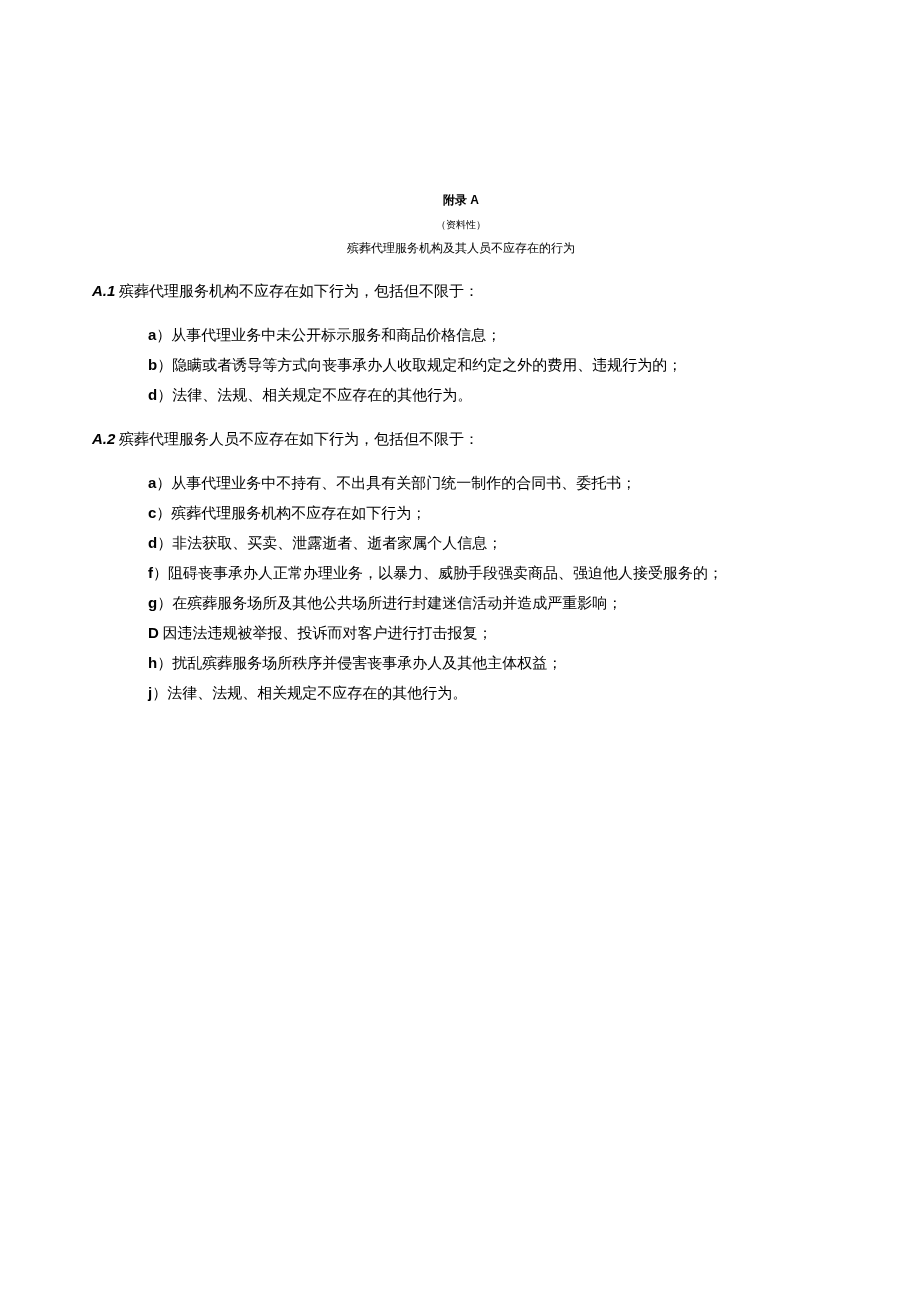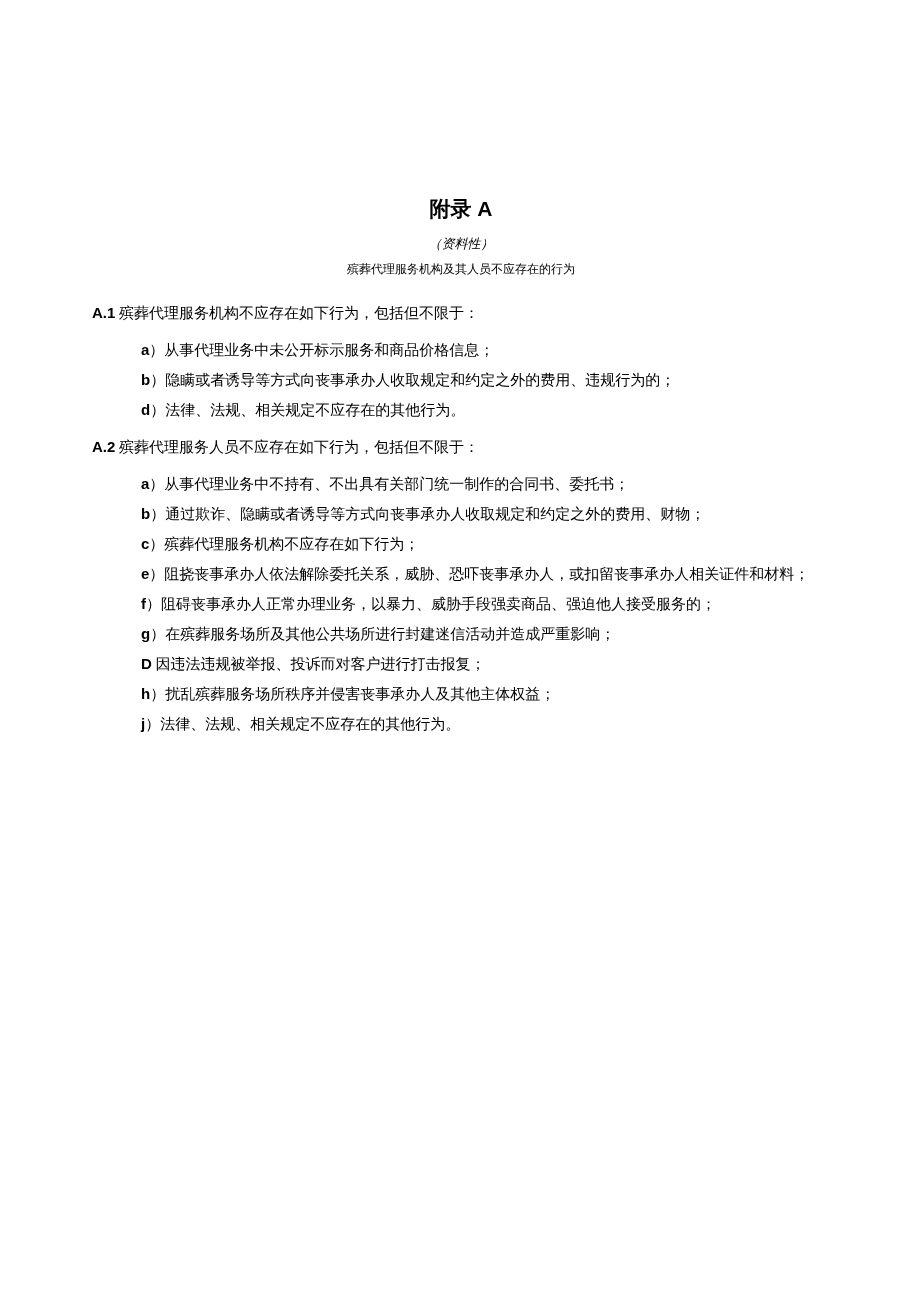--- a/index.html
+++ b/index.html
@@ -15,44 +15,44 @@
     .page {
       padding: 190px 84px 60px 86px;
     }
     .header-block {
       text-align: center;
       margin-bottom: 18px;
     }
     .appendix-title {
       font-family: Arial, "SimHei", sans-serif;
       font-weight: bold;
-      font-size: 21px;
+      font-size: 12px;
       margin-bottom: 4px;
     }
     .appendix-subtitle {
-      font-size: 13px;
+      font-size: 10px;
       margin-bottom: 4px;
-      font-style: italic;
     }
     .appendix-heading {
       font-size: 12px;
     }
     .section {
       margin-bottom: 2px;
     }
     .section-title {
       margin: 0 0 2px 6px;
     }
     .section-number {
       font-family: Arial, sans-serif;
       font-weight: bold;
+      font-style: italic;
     }
     .list {
       padding-left: 46px;
-      margin: 9px;
+      margin: 16px;
     }
     .list-item {
       margin-bottom: 2px;
     }
     .item-letter {
       font-family: Arial, sans-serif;
       font-weight: bold;
     }
   </style>
 </head>
@@ -75,23 +75,22 @@
       <div class="list-item"><span class="item-letter">d</span><span>）法律、法规、相关规定不应存在的其他行为。</span></div>
     </div>
   </div>
 
   <div class="section">
     <div class="section-title">
       <span class="section-number">A.2</span><span> 殡葬代理服务人员不应存在如下行为，包括但不限于：</span>
     </div>
     <div class="list">
       <div class="list-item"><span class="item-letter">a</span><span>）从事代理业务中不持有、不出具有关部门统一制作的合同书、委托书；</span></div>
-      <div class="list-item"><span class="item-letter">b</span><span>）通过欺诈、隐瞒或者诱导等方式向丧事承办人收取规定和约定之外的费用、财物；</span></div>
       <div class="list-item"><span class="item-letter">c</span><span>）殡葬代理服务机构不应存在如下行为；</span></div>
-      <div class="list-item"><span class="item-letter">e</span><span>）阻挠丧事承办人依法解除委托关系，威胁、恐吓丧事承办人，或扣留丧事承办人相关证件和材料；</span></div>
+      <div class="list-item"><span class="item-letter">d</span><span>）非法获取、买卖、泄露逝者、逝者家属个人信息；</span></div>
       <div class="list-item"><span class="item-letter">f</span><span>）阻碍丧事承办人正常办理业务，以暴力、威胁手段强卖商品、强迫他人接受服务的；</span></div>
       <div class="list-item"><span class="item-letter">g</span><span>）在殡葬服务场所及其他公共场所进行封建迷信活动并造成严重影响；</span></div>
       <div class="list-item"><span class="item-letter">D</span><span> 因违法违规被举报、投诉而对客户进行打击报复；</span></div>
       <div class="list-item"><span class="item-letter">h</span><span>）扰乱殡葬服务场所秩序并侵害丧事承办人及其他主体权益；</span></div>
       <div class="list-item"><span class="item-letter">j</span><span>）法律、法规、相关规定不应存在的其他行为。</span></div>
     </div>
   </div>
 </div>
 
 </body></html>

